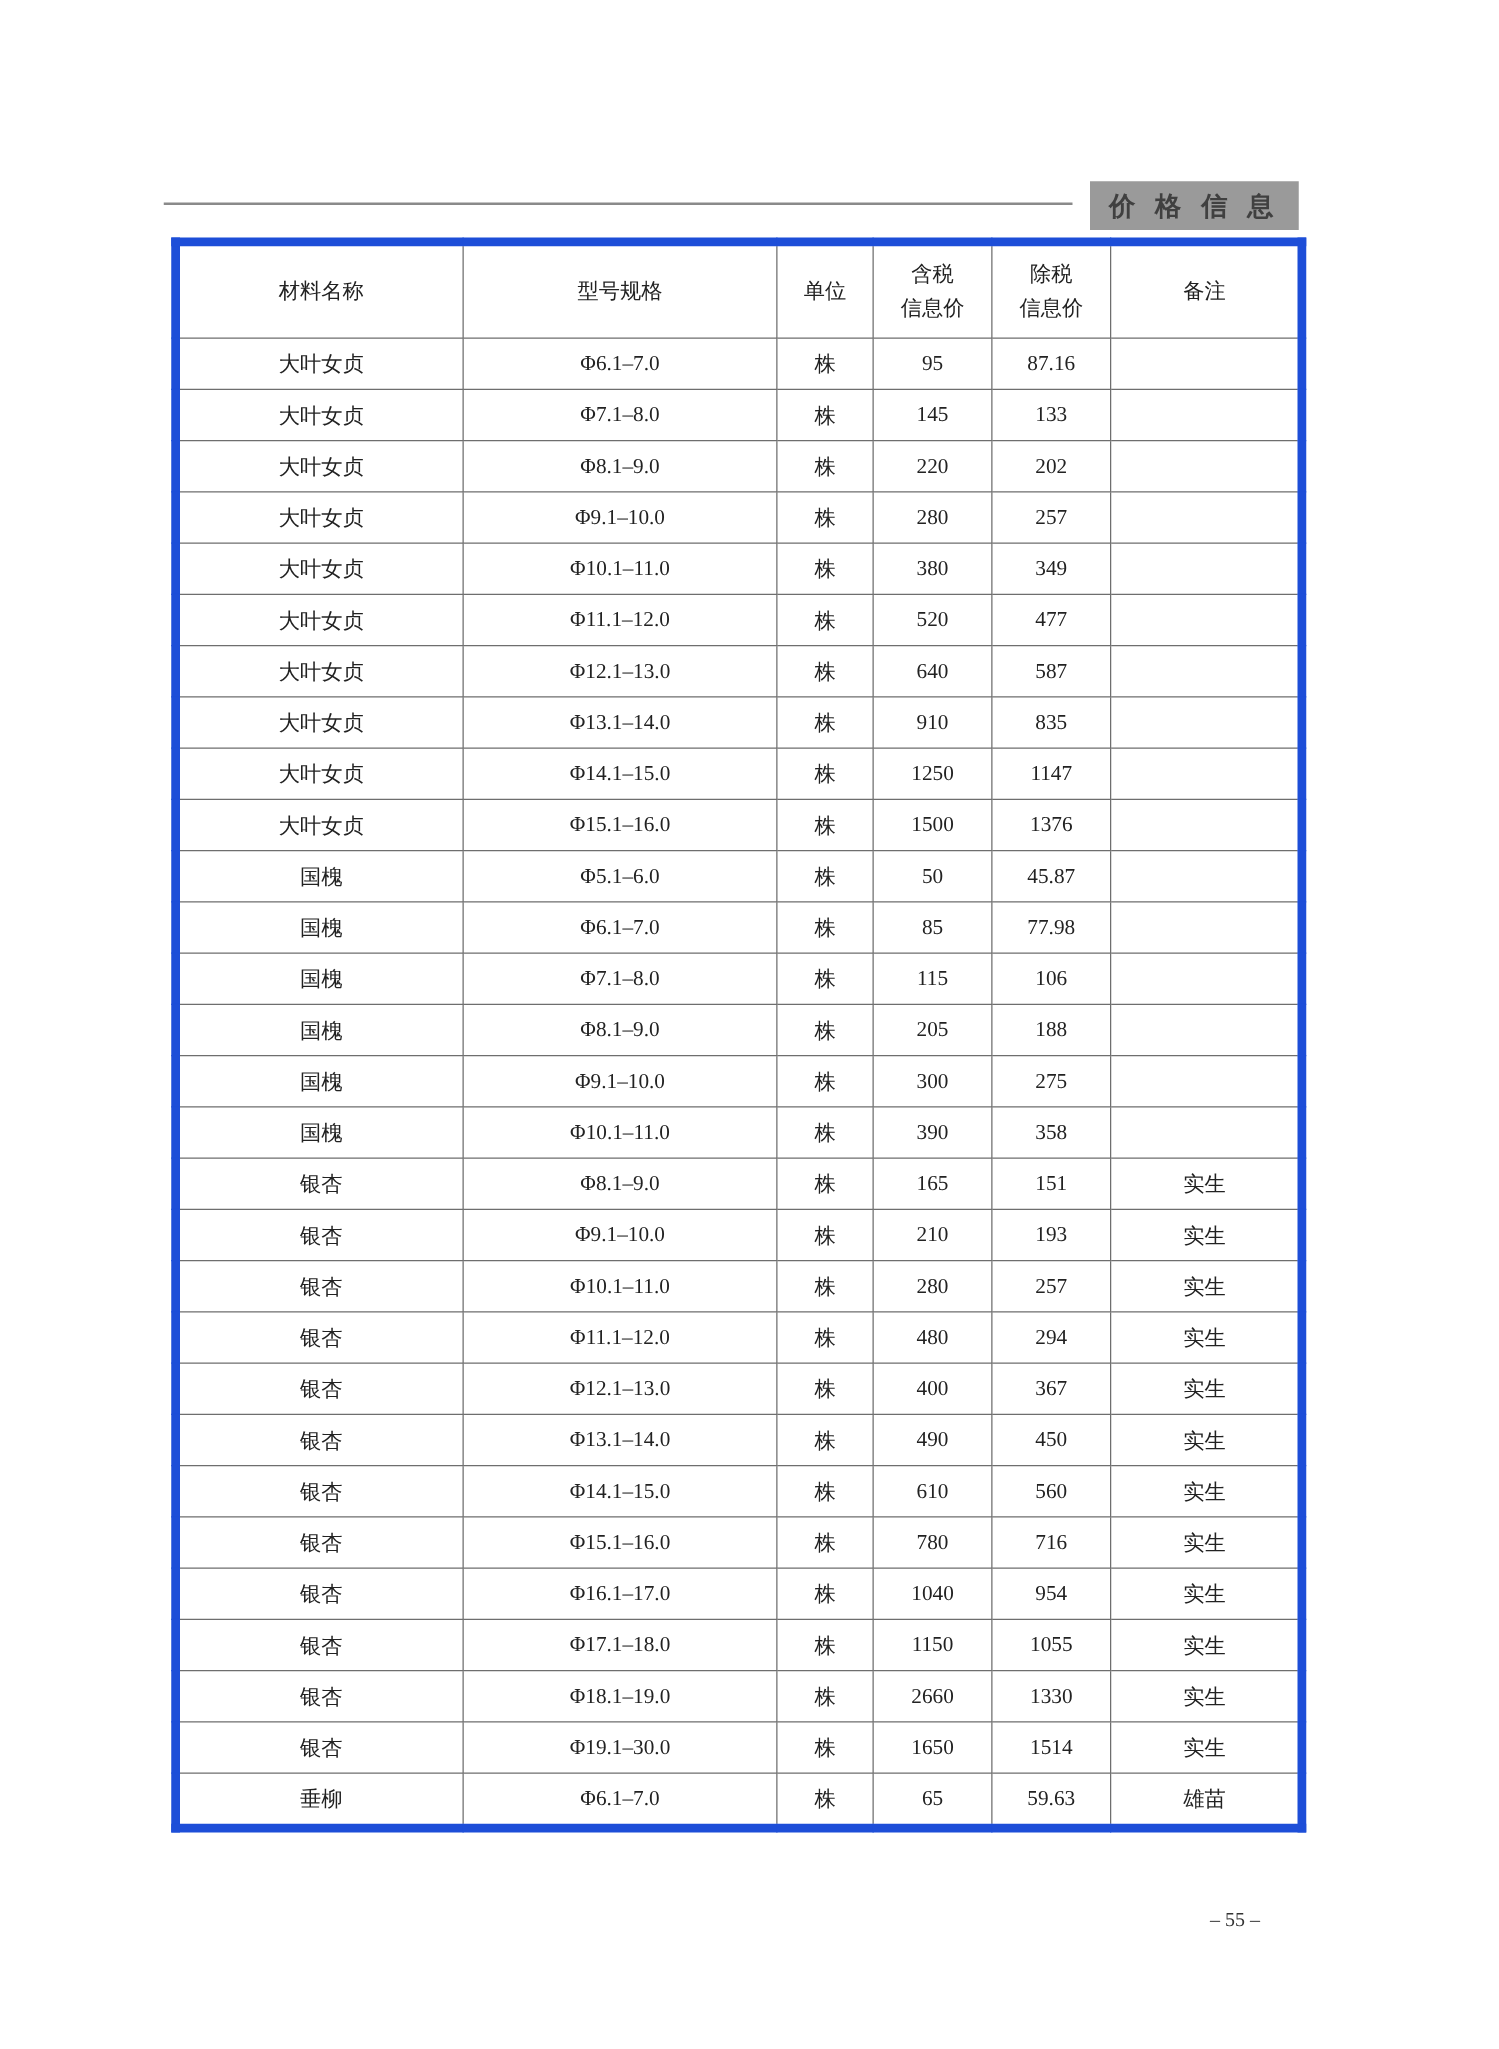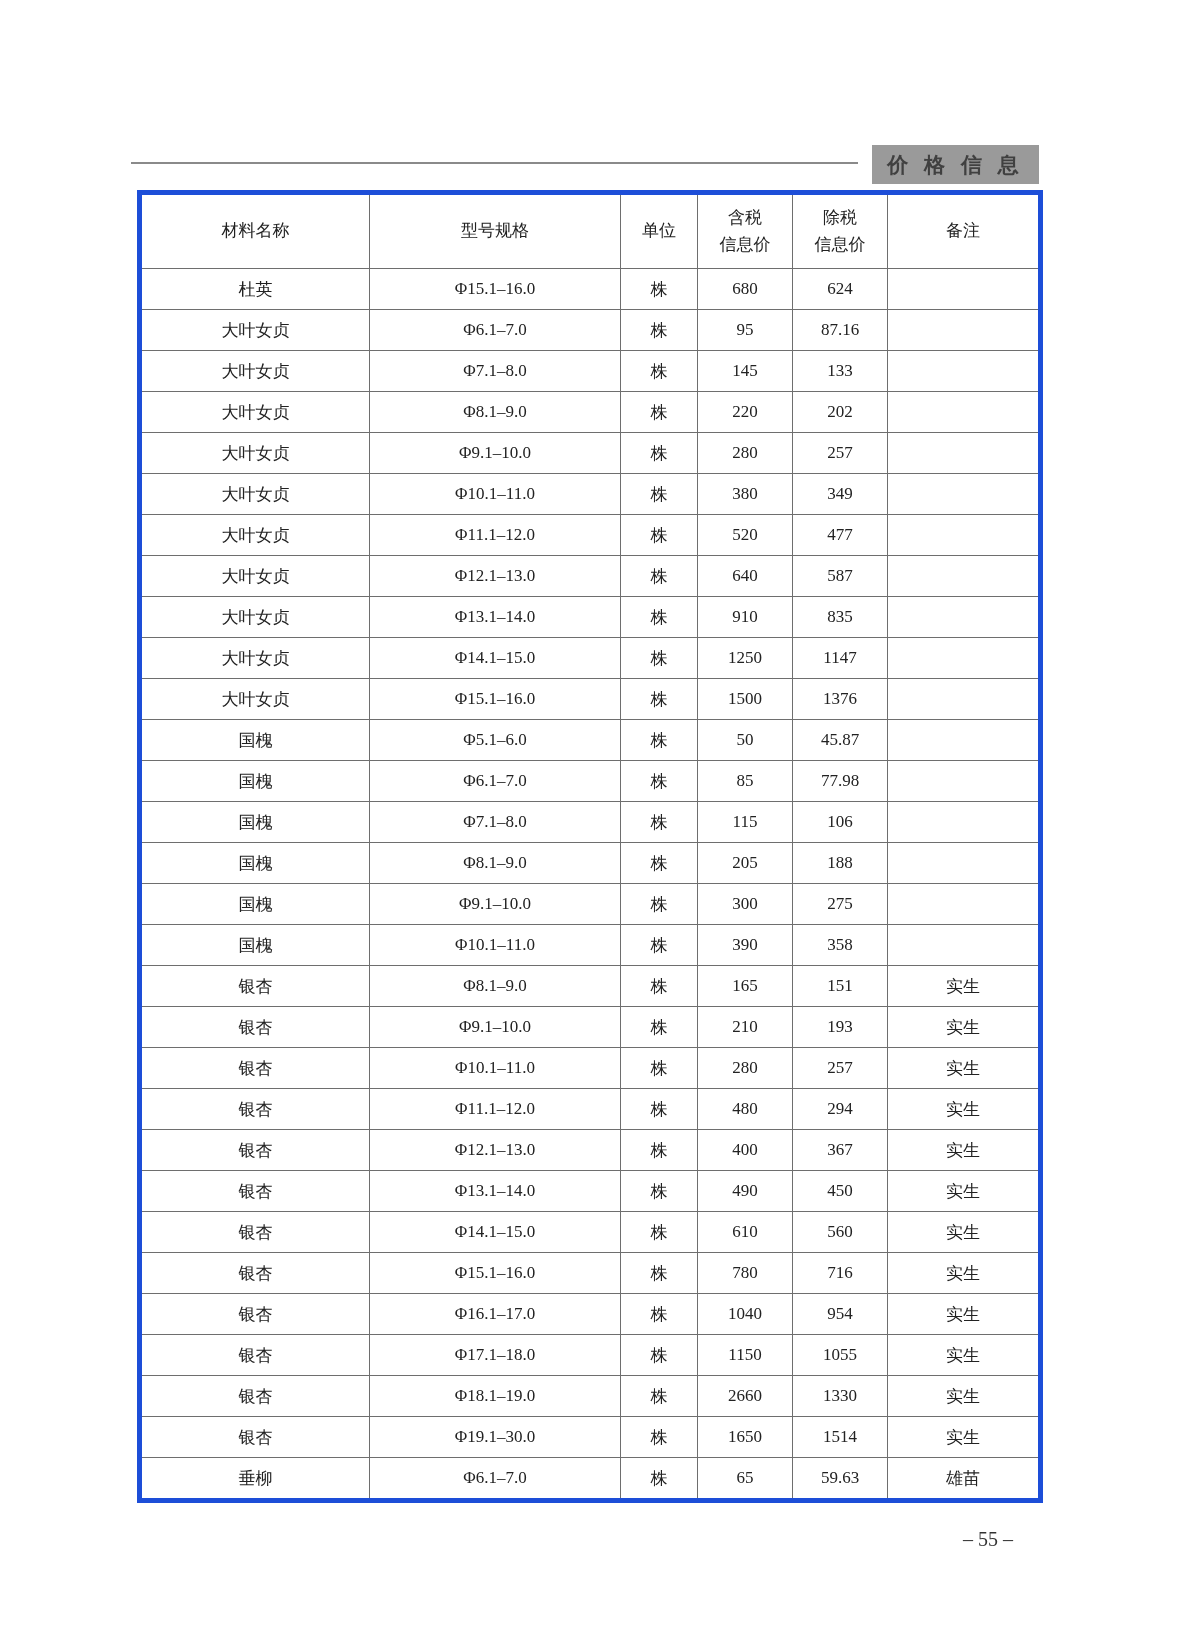--- a/index.html
+++ b/index.html
@@ -39,21 +39,21 @@
     justify-content: center;
     font-family: "Liberation Sans", "DejaVu Sans", sans-serif;
   }
   .price-table {
     position: absolute;
     left: 137px;
     top: 190px;
     width: 901px;
     border-collapse: collapse;
     table-layout: fixed;
-    border: 5px solid #1d4ed8;
+    border: 7px solid #1d4ed8;
     font-size: 17px;
     color: #222222;
   }
   .price-table th,
   .price-table td {
     border: 1px solid #6e6e6e;
     text-align: center;
     vertical-align: middle;
     padding: 0;
     font-weight: normal;
@@ -66,21 +66,21 @@
   }
   .price-table tbody td {
     height: 40px;
   }
   .page-number {
     position: absolute;
     top: 1528px;
     left: 938px;
     width: 100px;
     text-align: center;
-    font-size: 20px;
+    font-size: 16px;
     color: #333333;
   }
 </style>
 </head>
 <body>
 
 <div class="page">
 
   <div class="top-rule"></div>
 
@@ -102,28 +102,20 @@
         <th>单位</th>
         <th>含税
 信息价</th>
         <th>除税
 信息价</th>
         <th>备注</th>
       </tr>
     </thead>
     <tbody>
         <tr>
-          <td>杜英</td>
-          <td>Φ15.1–16.0</td>
-          <td>株</td>
-          <td>680</td>
-          <td>624</td>
-          <td></td>
-        </tr>
-        <tr>
           <td>大叶女贞</td>
           <td>Φ6.1–7.0</td>
           <td>株</td>
           <td>95</td>
           <td>87.16</td>
           <td></td>
         </tr>
         <tr>
           <td>大叶女贞</td>
           <td>Φ7.1–8.0</td>

